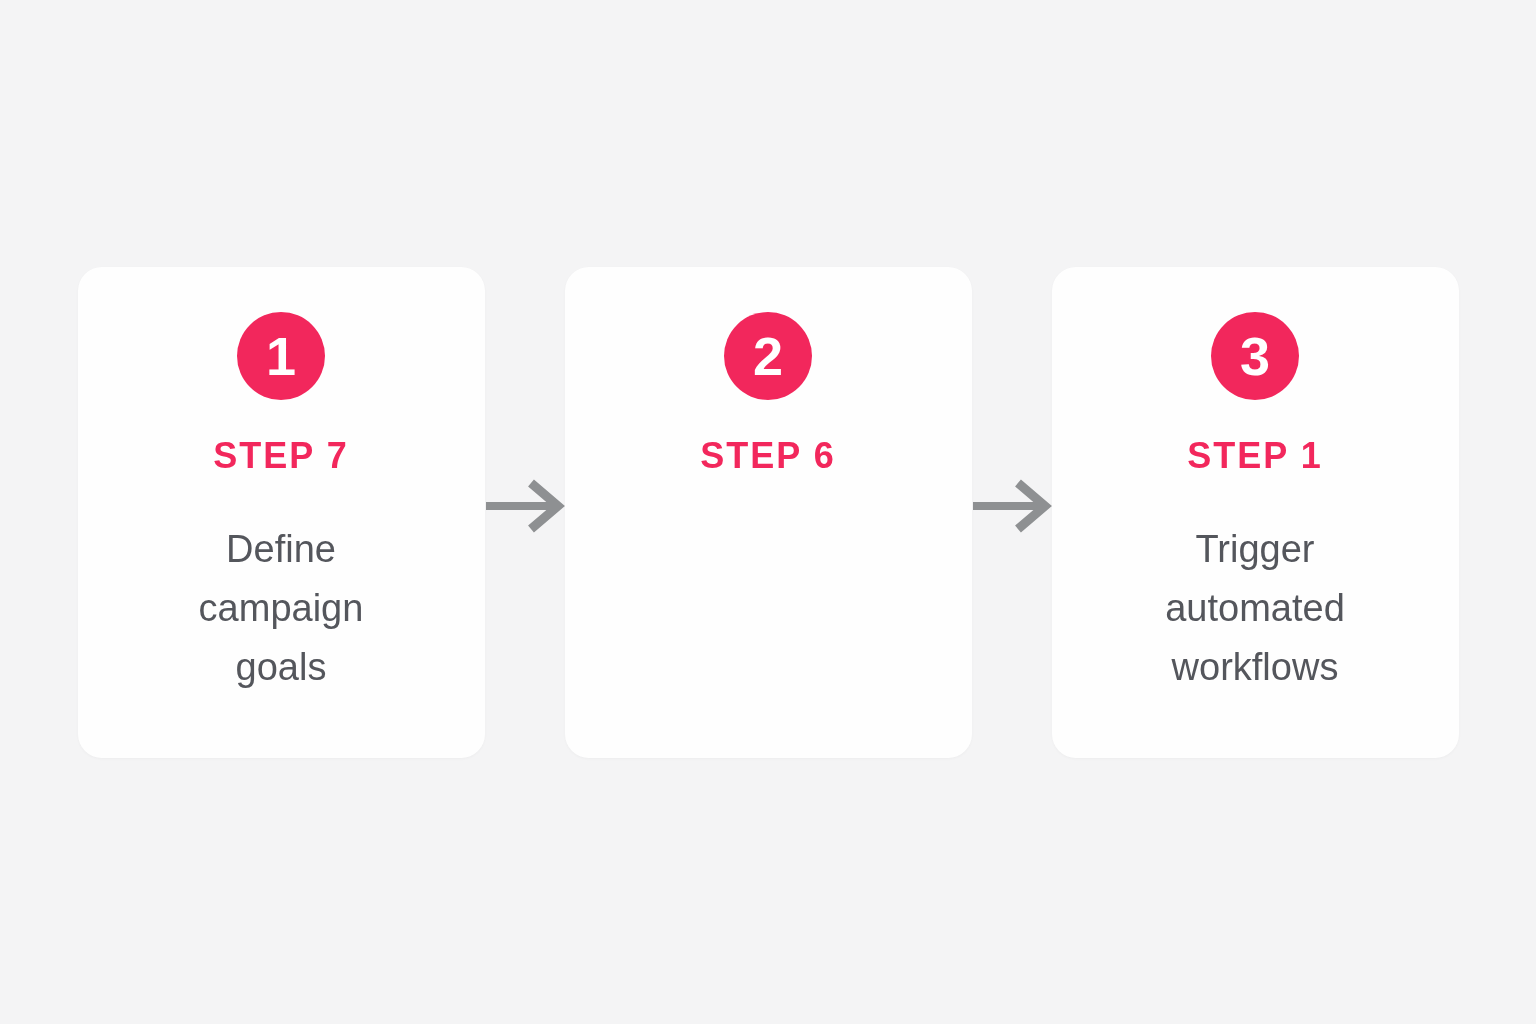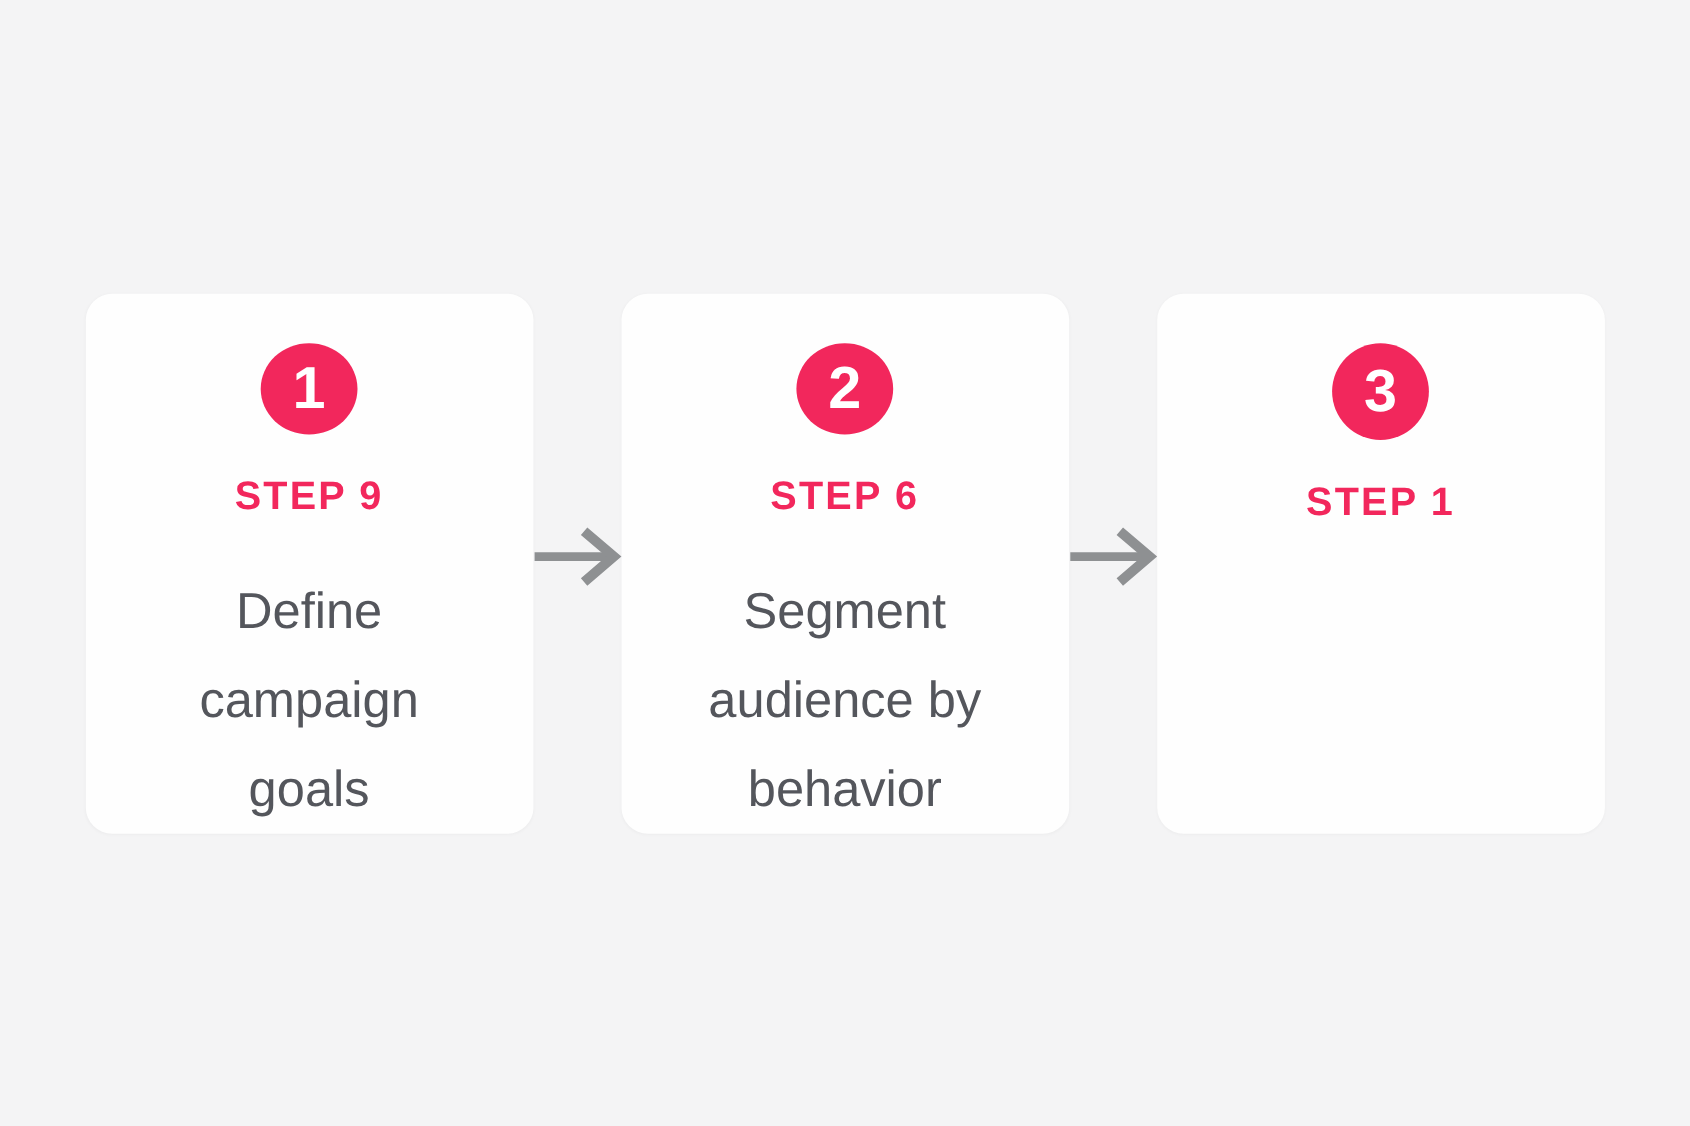--- a/index.html
+++ b/index.html
@@ -46,68 +46,68 @@
   .step-label{
     color:var(--accent);
     font-size:36px;
     font-weight:600;
     letter-spacing:2px;
     line-height:1;
   }
   .card-title{
     margin-top:46px;
     color:var(--title);
-    font-size:46px;
+    font-size:38px;
     font-weight:500;
-    line-height:81px;
+    line-height:59px;
     white-space:pre-line;
   }
   .arrow{
     width:80px;
     display:flex;align-items:center;justify-content:center;
     position:relative;top:-6px;
     flex-shrink:0;
   }
   .arrow svg{overflow:visible;display:block;}
 </style>
 </head>
 <body>
 
 <div class="canvas">
   <div class="flow">
 
     <div class="card">
       <div class="badge">1</div>
-      <div class="step-label">STEP 9</div>
+      <div class="step-label">STEP 7</div>
       <div class="card-title">Define
 campaign
 goals</div>
     </div>
 
     <div class="arrow">
       <svg width="80" height="64" viewBox="0 0 80 64" fill="none" xmlns="http://www.w3.org/2000/svg">
         <line x1="1" y1="32" x2="68" y2="32" stroke="var(--arrow)" stroke-width="8"></line>
         <polyline points="46,9 73,32 46,55" stroke="var(--arrow)" stroke-width="9" fill="none" stroke-linejoin="miter"></polyline>
       </svg>
     </div>
 
     <div class="card">
       <div class="badge">2</div>
       <div class="step-label">STEP 6</div>
-      <div class="card-title">Segment
-audience by
-behavior</div>
     </div>
 
     <div class="arrow">
       <svg width="80" height="64" viewBox="0 0 80 64" fill="none" xmlns="http://www.w3.org/2000/svg">
         <line x1="1" y1="32" x2="68" y2="32" stroke="var(--arrow)" stroke-width="8"></line>
         <polyline points="46,9 73,32 46,55" stroke="var(--arrow)" stroke-width="9" fill="none" stroke-linejoin="miter"></polyline>
       </svg>
     </div>
 
     <div class="card">
       <div class="badge">3</div>
       <div class="step-label">STEP 1</div>
+      <div class="card-title">Trigger
+automated
+workflows</div>
     </div>
 
   </div>
 </div>
 
 </body></html>

